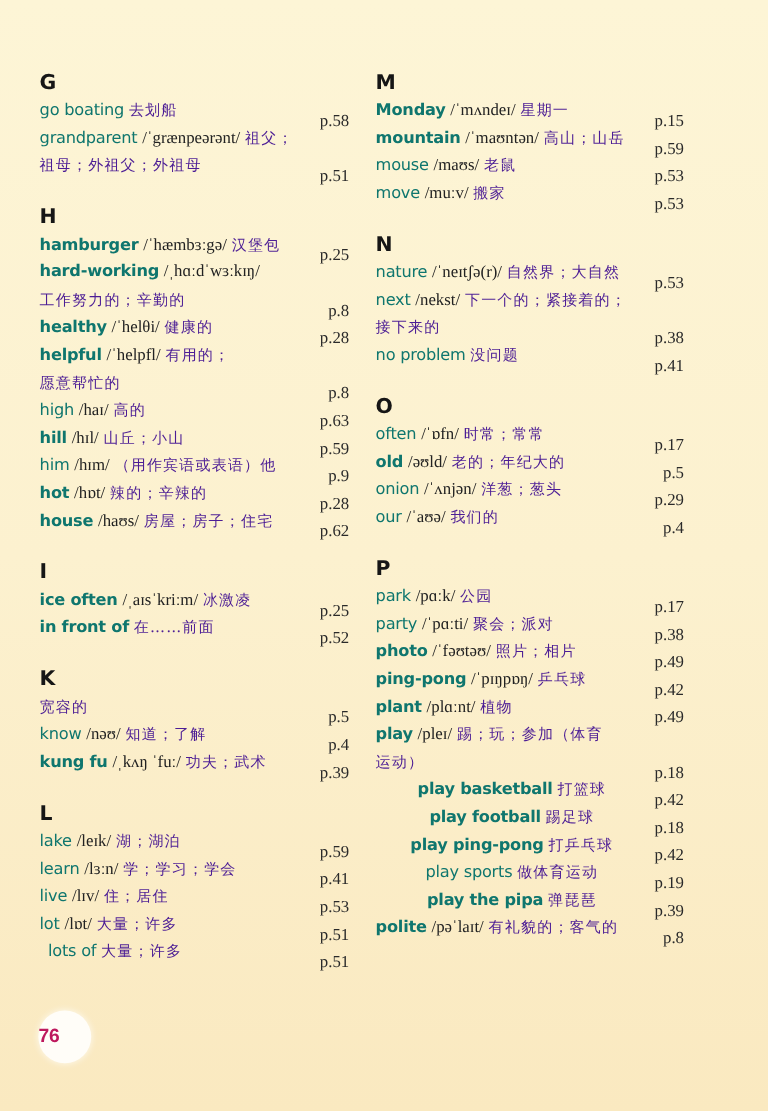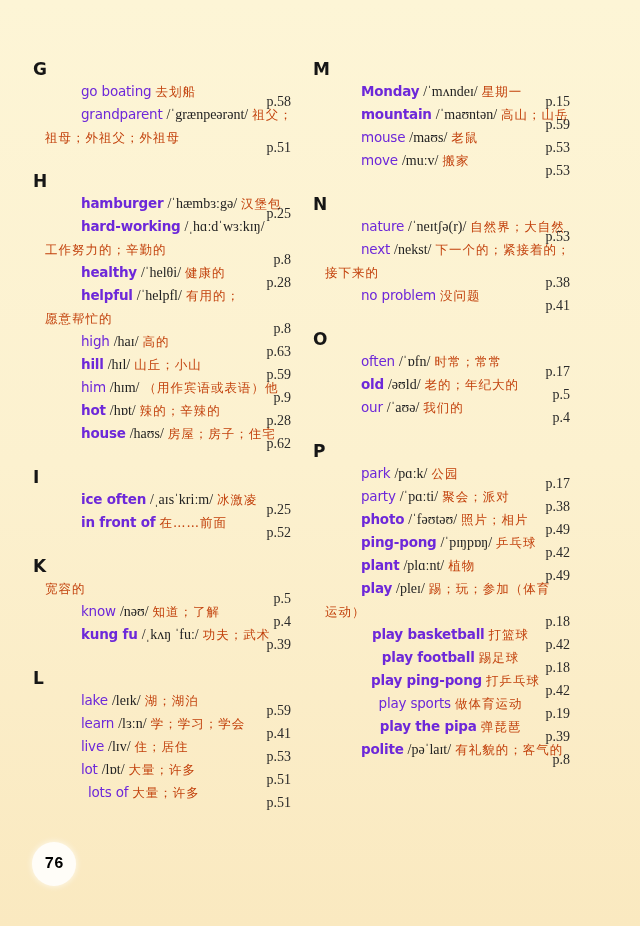--- a/index.html
+++ b/index.html
@@ -12,37 +12,37 @@
   .col { position:absolute; top:58px; }
   .col-left { left:33px; width:258px; }
   .col-right { left:313px; width:257px; }
   .section { margin-bottom:0; }
   .letter {
     font-family:"DejaVu Sans", sans-serif; font-weight:bold;
     font-size:17px; line-height:22px; height:22px; color:#161616;
   }
   .entry { position:relative; font-size:14px; line-height:23px; }
   .line { display:block; white-space:nowrap; height:23px; position:relative; padding-right:40px; }
-  .hw { font-family:"DejaVu Sans", sans-serif; font-size:13.5px; color:#6d28d9; letter-spacing:-0.2px;margin-left:48px; }
+  .hw { font-family:"DejaVu Sans", sans-serif; font-size:13.5px; color:#0f766e; letter-spacing:-0.2px; }
   .hw.b { font-weight:bold; }
   .ipa { font-family:"Liberation Serif", serif; font-size:14px; color:#222; margin-left:4px; }
-  .cn { font-family:"DejaVu Serif", serif; font-size:12.5px; color:#c2410c; margin-left:4px; letter-spacing:1px; }
-  .cn.first { margin-left:12px; }
+  .cn { font-family:"DejaVu Serif", serif; font-size:12.5px; color:#4c1d95; margin-left:4px; letter-spacing:1px; }
+  .cn.first { margin-left:0; }
   .pg {
     position:absolute; right:0; top:10px;
     font-family:"Liberation Serif", serif; font-size:14px; color:#2a2a2a;
   }
   .indent { padding-left:10px;text-align:center; }
   .indent2 { padding-left:7px; }
   .gap-sm { height:23px; }
   .page-num {
     position:absolute; left:32px; top:842px; width:44px; height:44px;
     border-radius:50%; background:#fffdf8;
-    font-family:Liberation Mono, monospace; font-weight:bold; font-size:16px;
-    color:#000000; text-align:center; line-height:44px;
+    font-family:Liberation Sans, sans-serif; font-weight:bold; font-size:16px;
+    color:#be185d; text-align:left; line-height:44px;
     box-shadow:0 0 6px rgba(255,255,255,0.8);
   }
   .watermark {
     position:absolute; right:14px; top:897px;
     font-family:"DejaVu Sans", sans-serif; font-size:14px; color:#fff;
     text-shadow:0 0 2px #333, 0 0 1px #000;
     margin-top:32px;
   }
 </style>
 </head>
@@ -169,20 +169,23 @@
       <div class="gap-sm" style="height: 21px;"></div>
       <div class="section">
         <div class="letter">O</div>
         <div class="entry">
           <span class="line"><span class="hw">often</span><span class="ipa">/ˈɒfn/</span><span class="cn">时常；常常</span><span class="pg">p.17</span></span>
         </div>
         <div class="entry">
           <span class="line"><span class="hw b">old</span><span class="ipa">/əʊld/</span><span class="cn">老的；年纪大的</span><span class="pg">p.5</span></span>
         </div>
         <div class="entry">
+          <span class="line"><span class="hw">onion</span><span class="ipa">/ˈʌnjən/</span><span class="cn">洋葱；葱头</span><span class="pg">p.29</span></span>
+        </div>
+        <div class="entry">
           <span class="line"><span class="hw">our</span><span class="ipa">/ˈaʊə/</span><span class="cn">我们的</span><span class="pg">p.4</span></span>
         </div>
       </div>
       <div class="gap-sm" style="height: 21px;"></div>
       <div class="section">
         <div class="letter">P</div>
         <div class="entry">
           <span class="line"><span class="hw">park</span><span class="ipa">/pɑːk/</span><span class="cn">公园</span><span class="pg">p.17</span></span>
         </div>
         <div class="entry">

